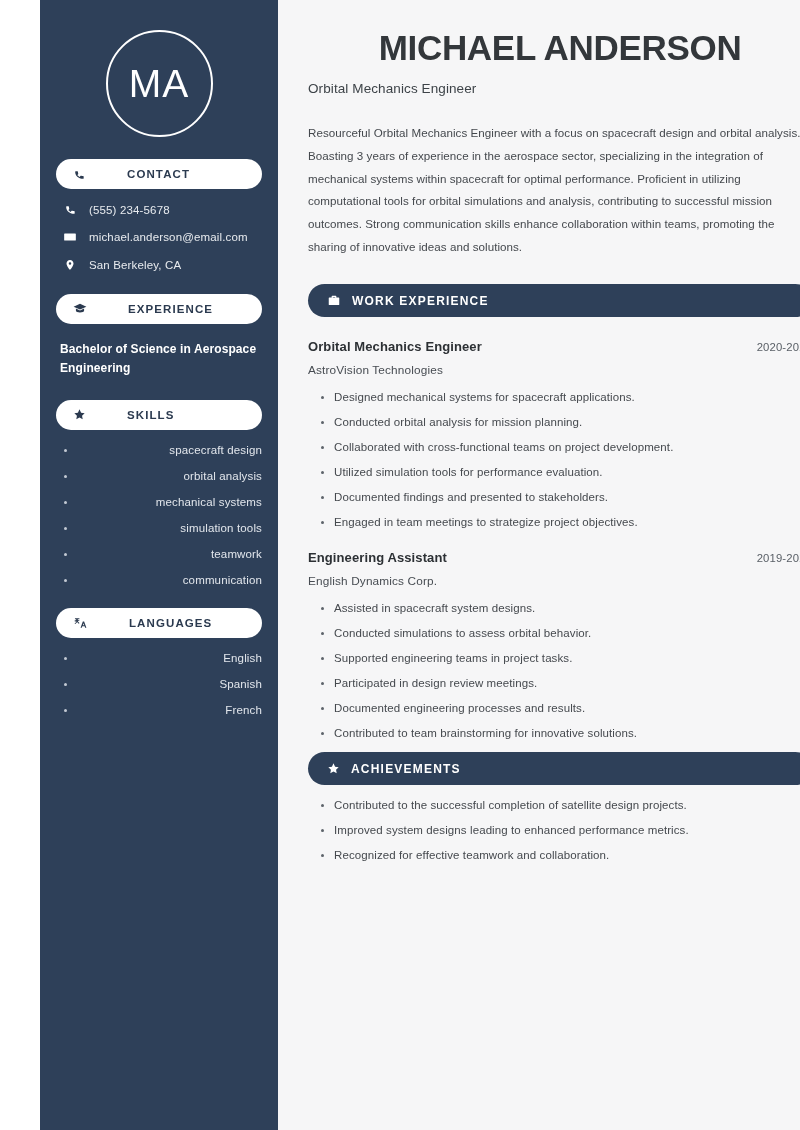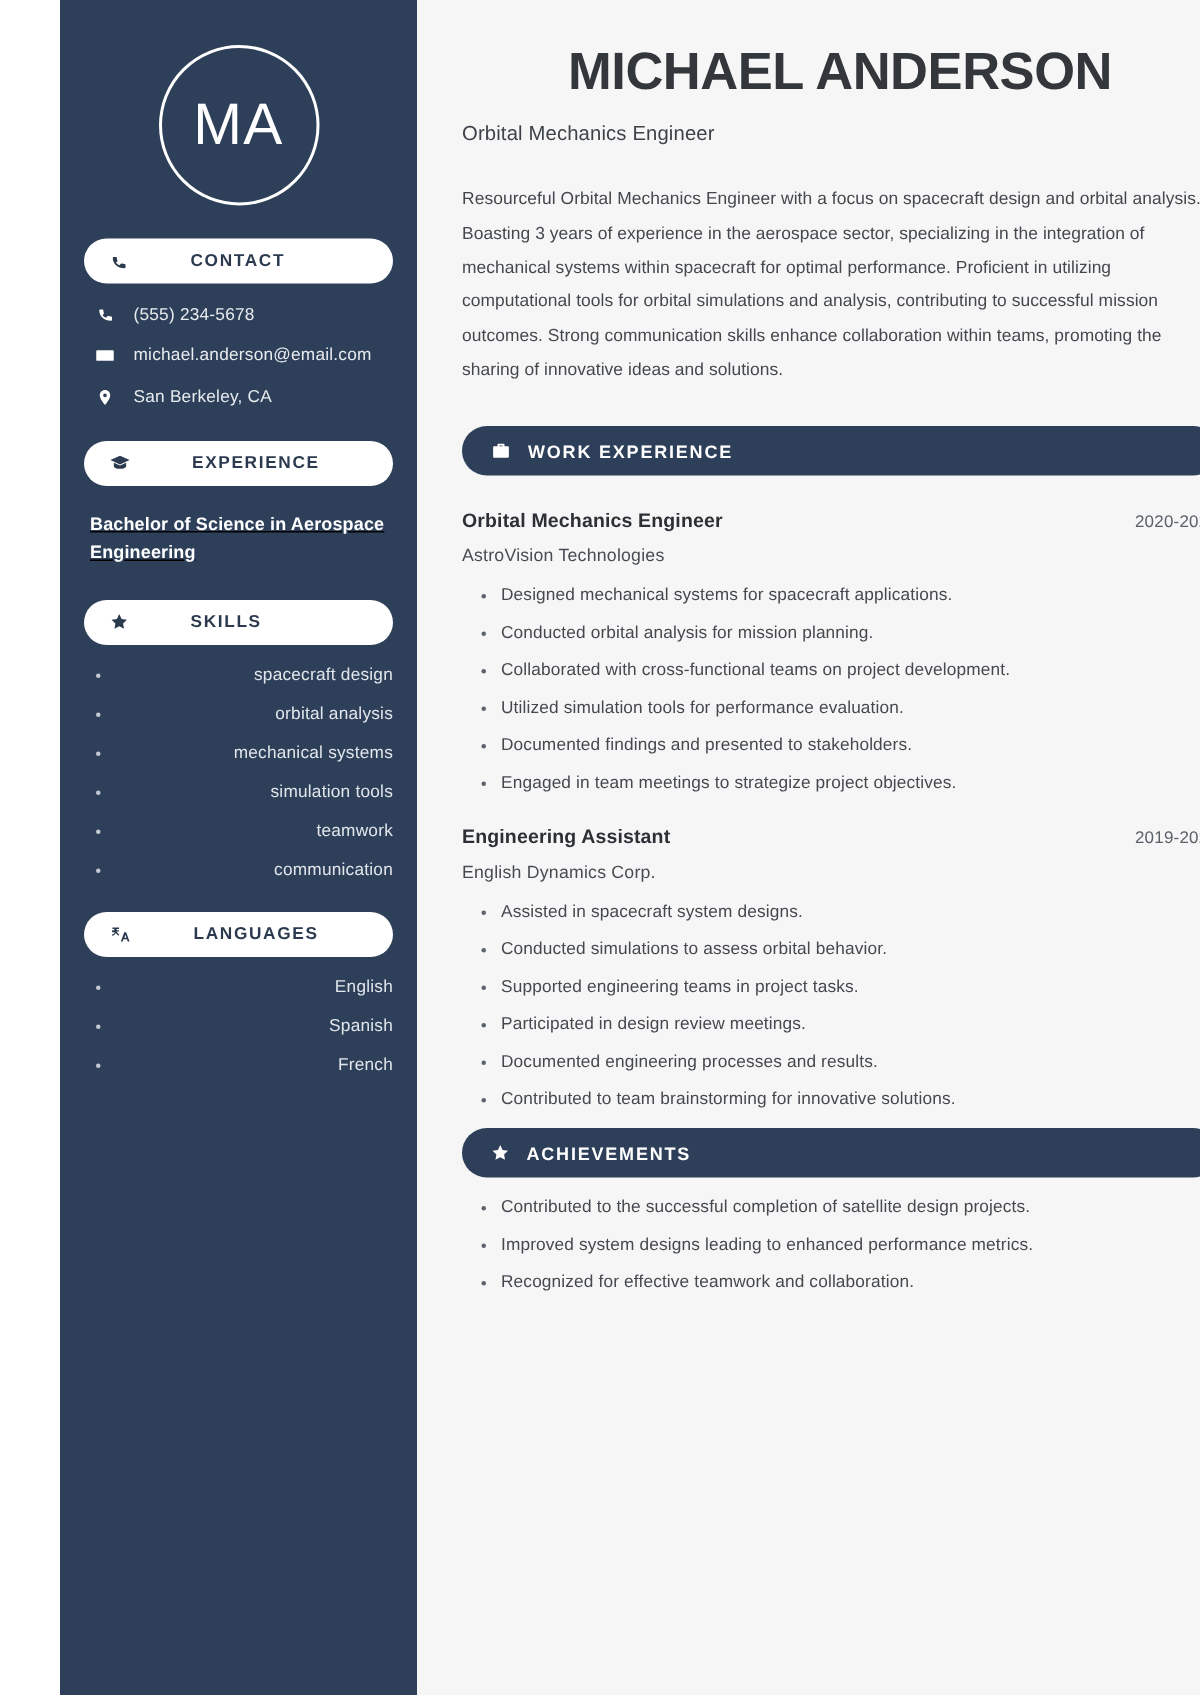--- a/index.html
+++ b/index.html
@@ -84,21 +84,21 @@
     align-items: center;
     justify-content: center;
   }
   .contact-row .c-txt {
     color: #e8ebef;
     font-size: 11.5px;
     margin-left: 11px;
     letter-spacing: 0.15px;
   }
 
-  .edu-block { margin-top: 16px; padding-left: 4px; text-decoration: underline; }
+  .edu-block { margin-top: 16px; padding-left: 4px; }
   .edu-degree {
     color: #ffffff;
     font-size: 12px;
     font-weight: bold;
     line-height: 1.58;
     letter-spacing: 0.1px;
   }
   .edu-school {
     color: #cfd6de;
     font-size: 11.5px;

